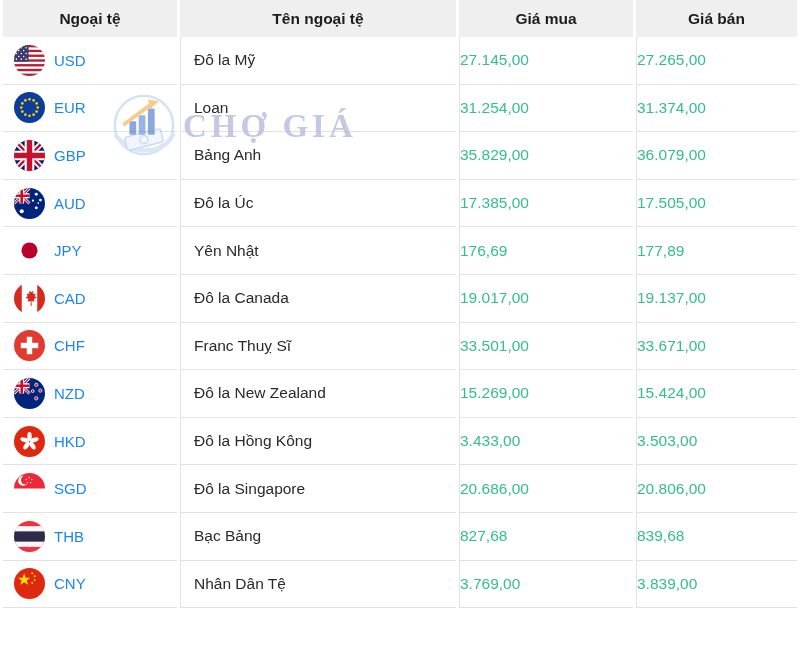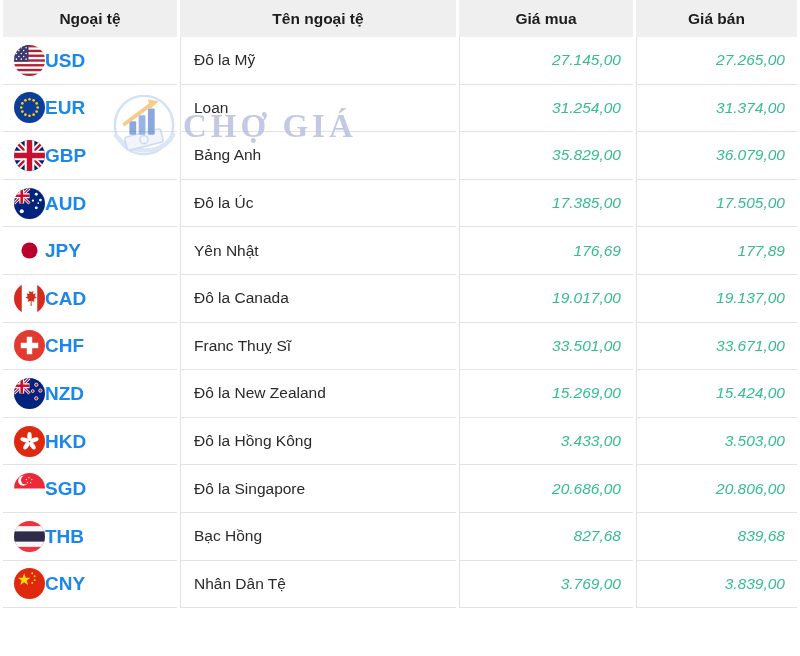--- a/index.html
+++ b/index.html
@@ -32,25 +32,25 @@
     height:47.6px;vertical-align:middle;padding:0;
     border-bottom:1px solid var(--border);
     font-size:15.5px;color:var(--name-text);
     background:#fff;
   }
   td + td{border-left:1px solid var(--border);}
   td.c-cur{padding-left:11px;white-space:nowrap;}
   .flag-wrap{display:inline-block;width:31px;height:31px;vertical-align:middle;}
   .flag-wrap svg{width:31px;height:31px;display:block;}
   .code{
-    color:var(--code-blue);font-weight:bold;font-size:19px;
+    margin-left:9px;color:var(--code-blue);font-weight:normal;font-size:15px;
     vertical-align:middle;text-decoration:none;cursor:pointer;
   }
   td.c-name{padding-left:13px;}
-  td.c-buy, td.c-sell{text-align:right;padding-right:12px;color:var(--price-green);font-style:italic;}
+  td.c-buy, td.c-sell{text-align:left;padding-right:12px;color:var(--price-green);}
   
   .watermark{
     position:absolute;left:110px;top:92px;display:flex;align-items:center;
     pointer-events:none;z-index:5;font-family:Liberation Serif, serif;
   }
   .wm-logo{width:68px;height:68px;opacity:.6;flex:0 0 auto;}
   .wm-logo svg{width:68px;height:68px;display:block;}
   .wm-text{
     margin-left:5px;font-size:33px;font-weight:800;letter-spacing:4px;
     color:#b9c0de;opacity:.85;white-space:nowrap;
@@ -354,21 +354,21 @@
                     <circle cx="16" cy="16" r="16"></circle>
                   </clipPath>
                 </defs>
                 <g clip-path="url(#cfth)">
                   <rect width="32" height="32" fill="#ef3340"></rect>
                   <rect y="5.3" width="32" height="21.4" fill="#f7f7f7"></rect>
                   <rect y="10.7" width="32" height="10.6" fill="#2d2a4a"></rect>
                 </g>
               </svg></span><a class="code">THB</a>
     </td>
-    <td class="c-name">Bạc Hồng</td>
+    <td class="c-name">Bạc Bảng</td>
     <td class="c-buy">827,68</td>
     <td class="c-sell">839,68</td>
   </tr>
 
   <tr>
     <td class="c-cur">
       <span class="flag-wrap"><svg viewBox="0 0 32 32">
                 <defs>
                   <clipPath id="cfcn">
                     <circle cx="16" cy="16" r="16"></circle>

